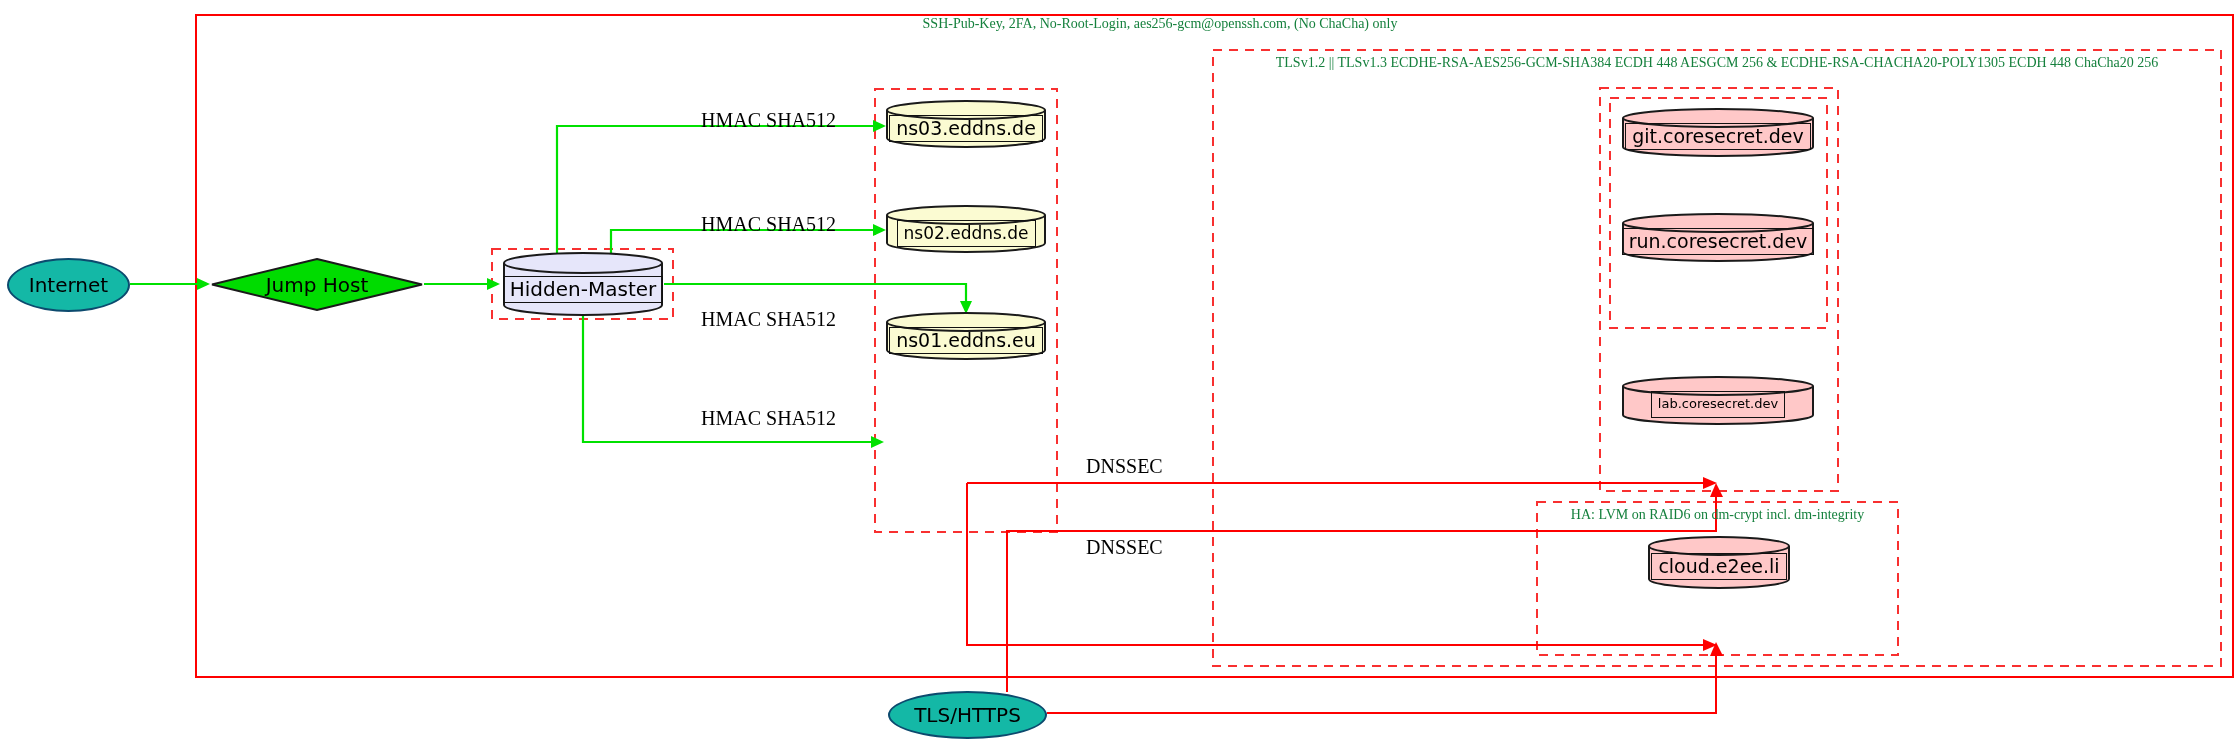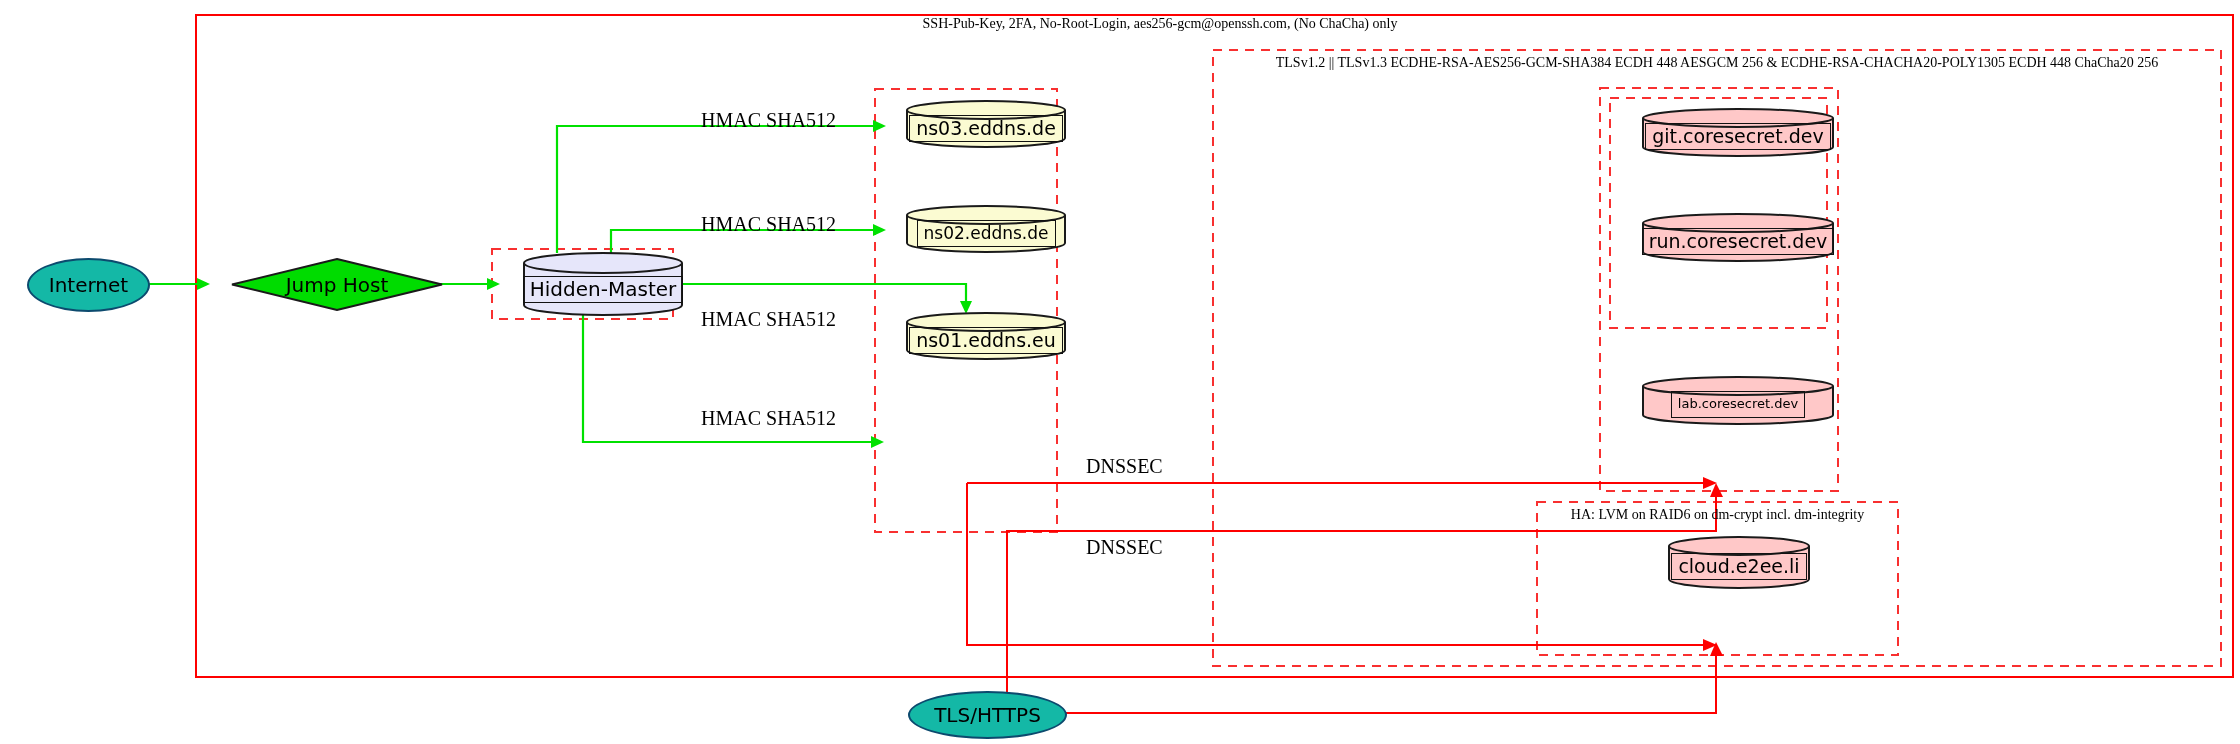--- a/index.html
+++ b/index.html
@@ -2,21 +2,21 @@
 <html><head>
 <meta charset="utf-8">
 <style>
   html,body { margin:0; padding:0; background:#ffffff; }
   #canvas {
     position:relative; width:2240px; height:744px; background:#ffffff;
     font-family:"DejaVu Sans", sans-serif; overflow:hidden;
   }
   #edge-layer { position:absolute; left:0; top:0; width:2240px; height:744px; }
 
-  .node { position:absolute; display:flex; align-items:center; justify-content:center;margin-left:20px; }
+  .node { position:absolute; display:flex; align-items:center; justify-content:center; }
   .node-label { color:#000; font-size:20px; line-height:22px; white-space:nowrap; }
 
   .ellipse-node {
     border:2px solid #0c4a6e; border-radius:50%; background:#14b8a6;
     box-sizing:border-box;
     text-align:center;
   }
 
   .cyl { }
   .cyl svg { position:absolute; left:0; top:0; }
@@ -27,21 +27,21 @@
   .diamond-wrap { }
   .diamond-wrap svg { position:absolute; left:0; top:0; }
   .diamond-wrap .node-label { position:relative; }
 
   .edge-label {
     position:absolute; font-family:"Liberation Serif", serif; font-size:20px;
     color:#000; white-space:nowrap; line-height:20px;
   }
   .cluster-label {
     position:absolute; font-family:"Liberation Serif", serif; font-size:14px;
-    color:#000000; white-space:nowrap; line-height:15px; text-align:center;
+    color:#15803d; white-space:nowrap; line-height:15px; text-align:center;
   }
 </style>
 </head>
 <body>
 
 <div id="canvas">
 
   <svg id="edge-layer" width="2240" height="744" viewBox="0 0 2240 744">
 
     <rect x="196" y="15" width="2037" height="662" fill="none" stroke="#fe0000" stroke-width="2"></rect>

